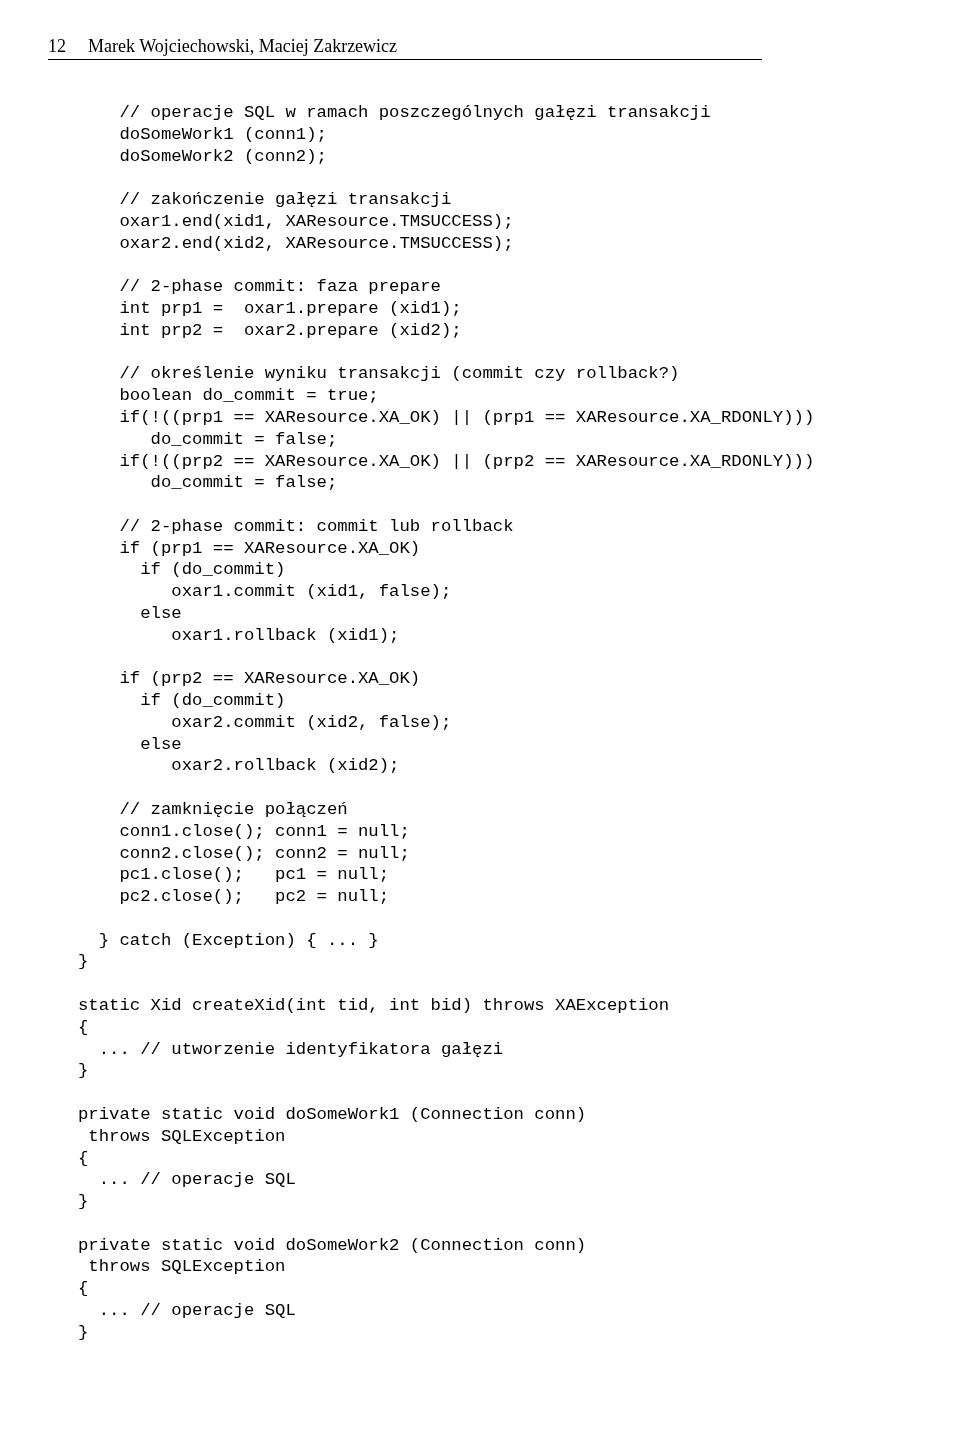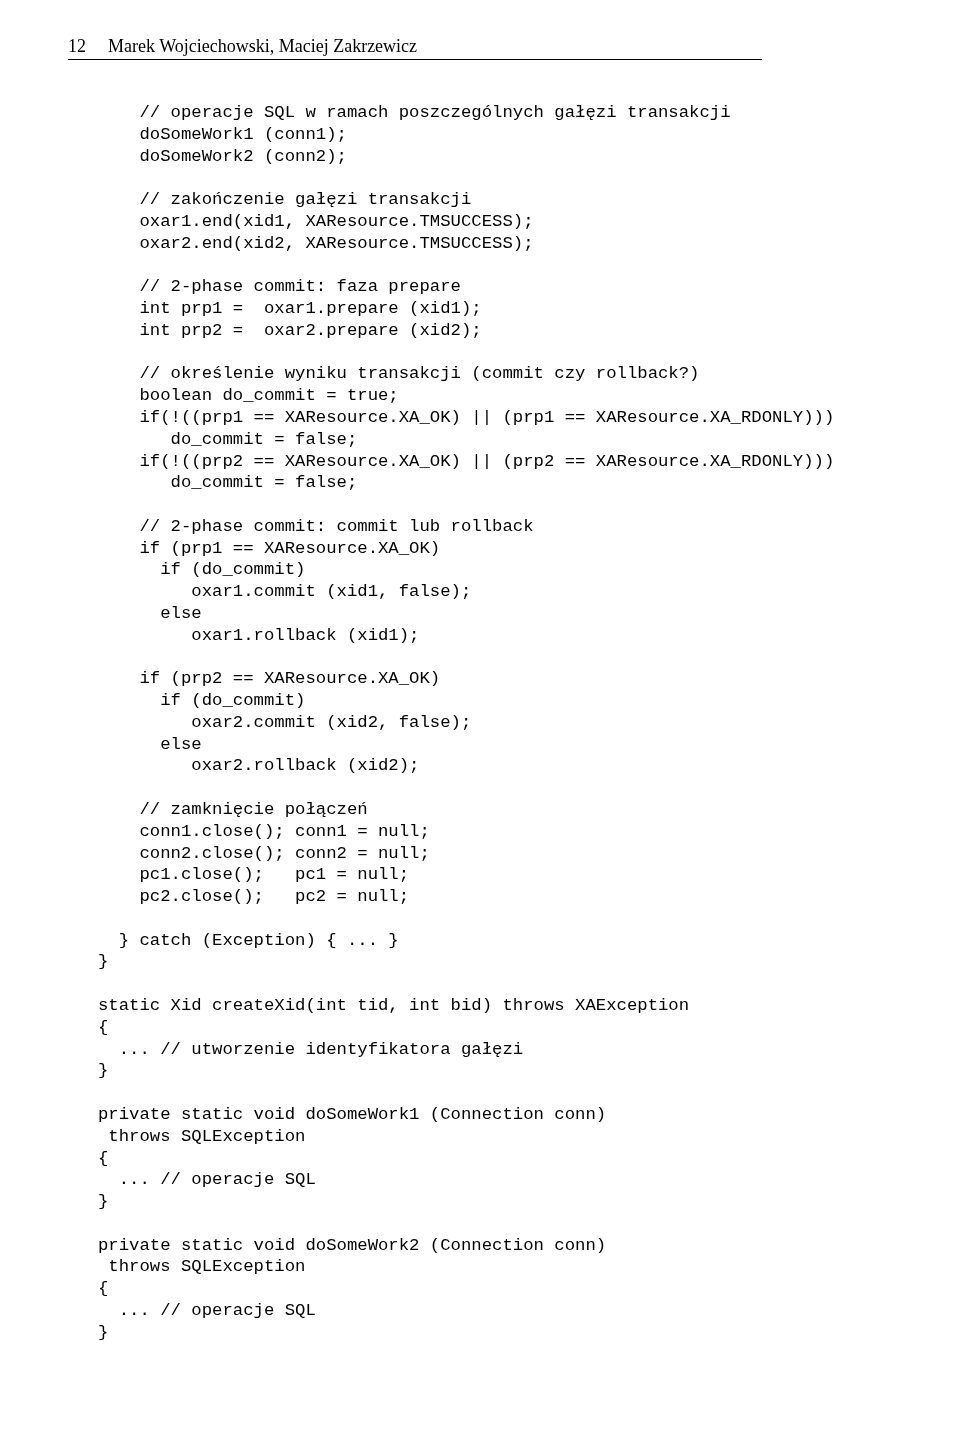--- a/index.html
+++ b/index.html
@@ -8,21 +8,21 @@
     padding: 0;
     background: #fff;
     font-family: "Times New Roman", Times, serif;
     color: #000;
     width: 960px;
   }
   .page {
     width: 832px;
     min-height: 1442px;
     box-sizing: border-box;
-    padding: 36px 70px 60px 68px;
+    padding: 36px 70px 60px 48px;
     position: relative;
   }
   .header {
     display: flex;
     align-items: baseline;
     border-bottom: 1px solid #000;
     padding-bottom: 2px;
     margin-bottom: 42px;
     font-size: 18px;
   }

